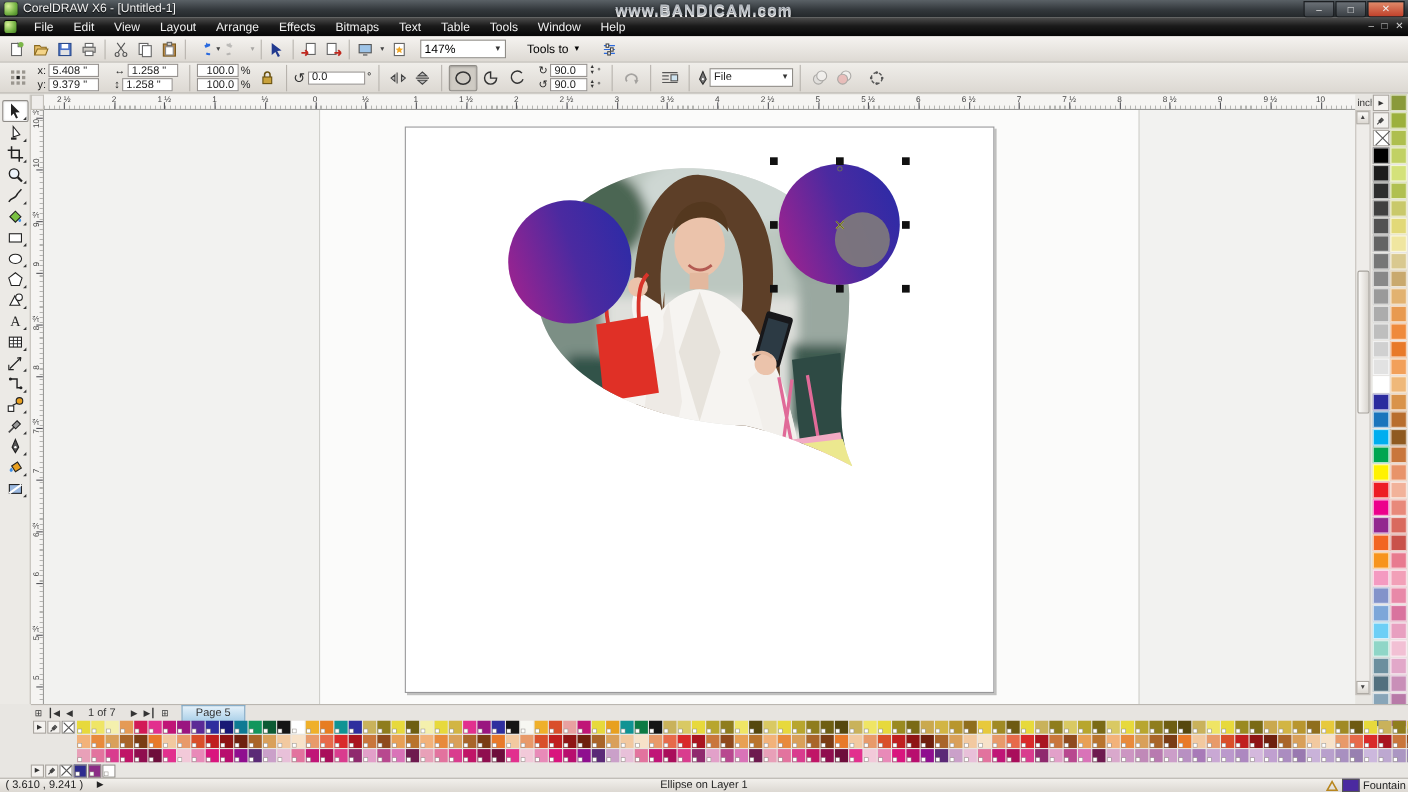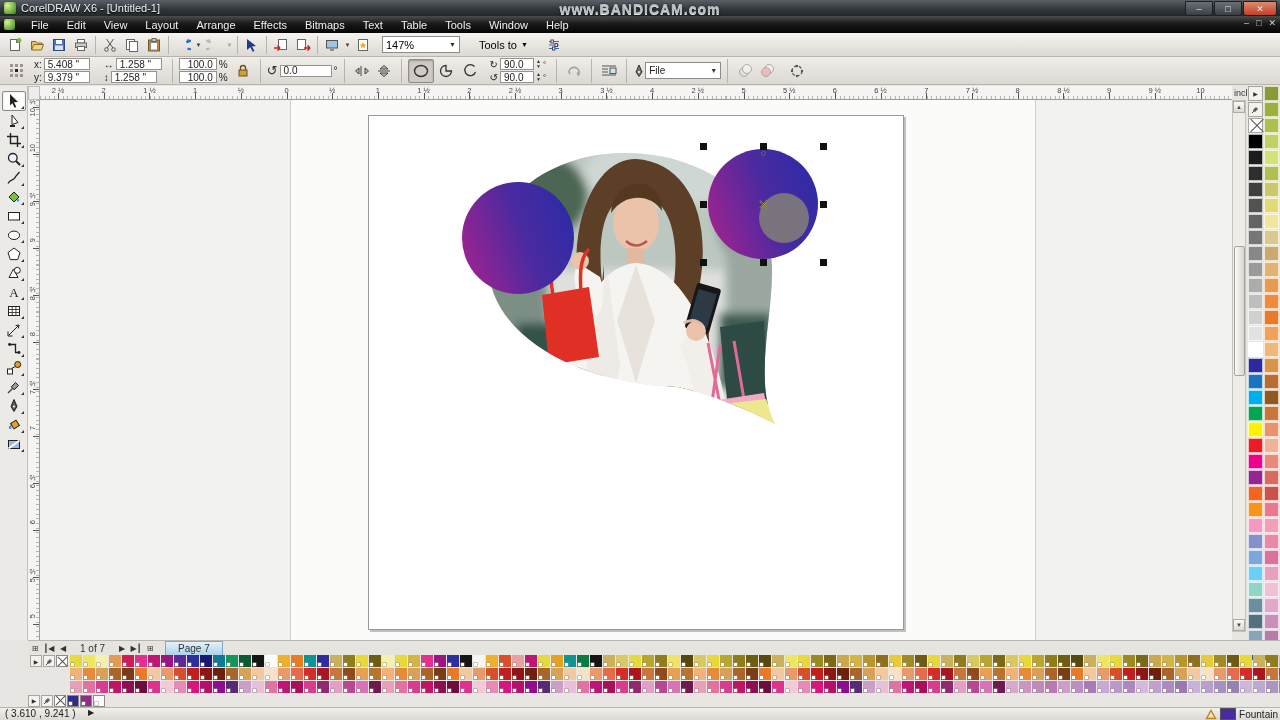--- a/index.html
+++ b/index.html
@@ -790,21 +790,21 @@
 
 <div id="pageband" class="abs">
   <span class="navbtn">⊞</span>
   <span class="navbtn">┃◀</span>
   <span class="navbtn">◀</span>
   <span style="margin:0 10px;">1 of 7</span>
   <span class="navbtn">▶</span>
   <span class="navbtn">▶┃</span>
   <span class="navbtn">⊞</span>
   <span id="pagetab">
-      <span>Page 7</span>
+      <span>Page 5</span>
     </span>
 </div>
 
 <div id="botpal" class="abs">
     <div class="prowline">
       <div class="rowctl">
         <span class="cbtn">▶</span>
         <span class="cbtn">
           <svg width="9" height="9">
             <path d="M1 8 L5 4 M5 2.5 L6.5 4 L4 6.5 L2.5 5 Z" stroke="#444" fill="#888"></path>
@@ -1111,20 +1111,21 @@
   <span id="docpal-colors" style="display:flex;gap:1px;">
       <span class="sw" style="background: rgb(46, 43, 143); border: 1px solid rgb(143, 140, 135); box-sizing: border-box;"></span>
       <span class="sw" style="background: rgb(140, 45, 134); border: 1px solid rgb(143, 140, 135); box-sizing: border-box;"></span>
       <span class="sw" style="background: rgb(255, 255, 255); border: 1px solid rgb(143, 140, 135); box-sizing: border-box;"></span>
     </span>
 </div>
 
 <div id="statusbar" class="abs">
   <span id="status-coords">( 3.610 , 9.241 )</span>
   <span id="status-play">▶</span>
+  <span id="status-object">Ellipse on Layer 1</span>
   <span id="fillind">
     <span>
         <svg width="12" height="11">
           <path d="M6 1.5 L10.5 9.5 H1.5 Z" fill="none" stroke="#b8861e" stroke-width="1.4"></path>
         </svg>
       </span>
     <span id="fill-swatch" style="background: rgb(75, 42, 160);"></span>
     <span>Fountain</span>
   </span>
 </div>

